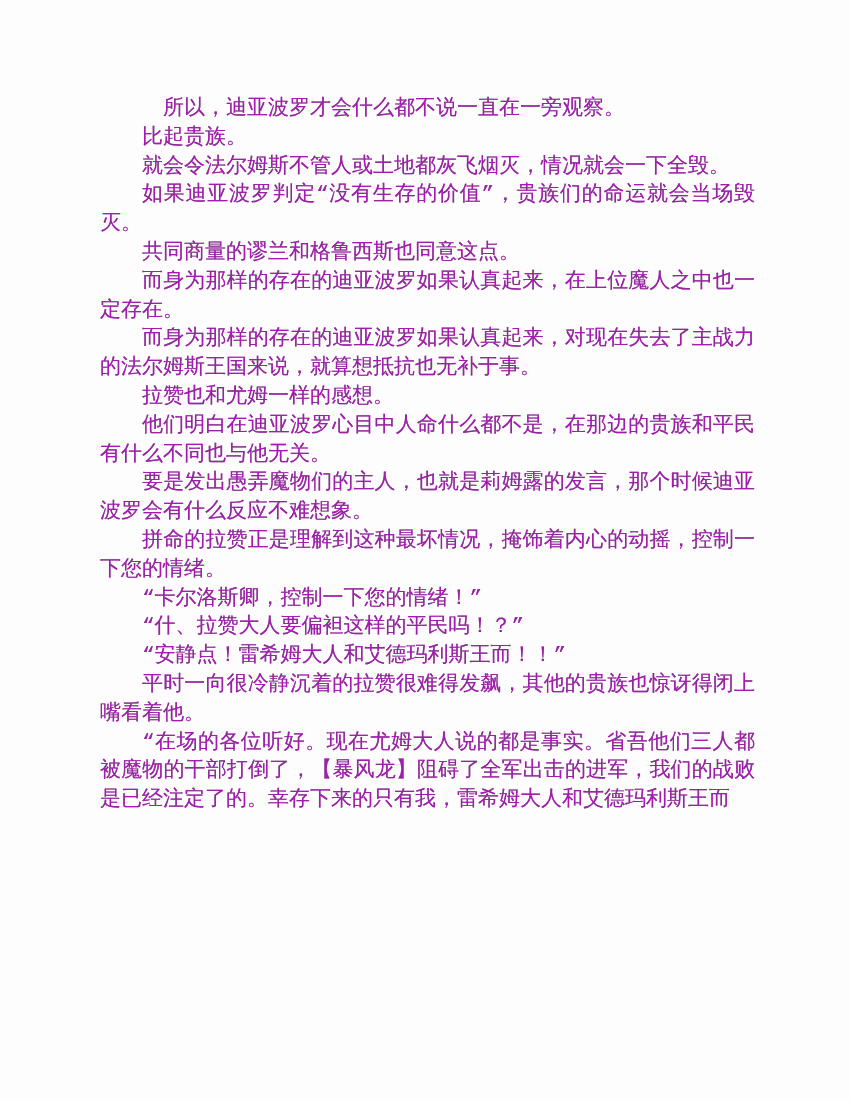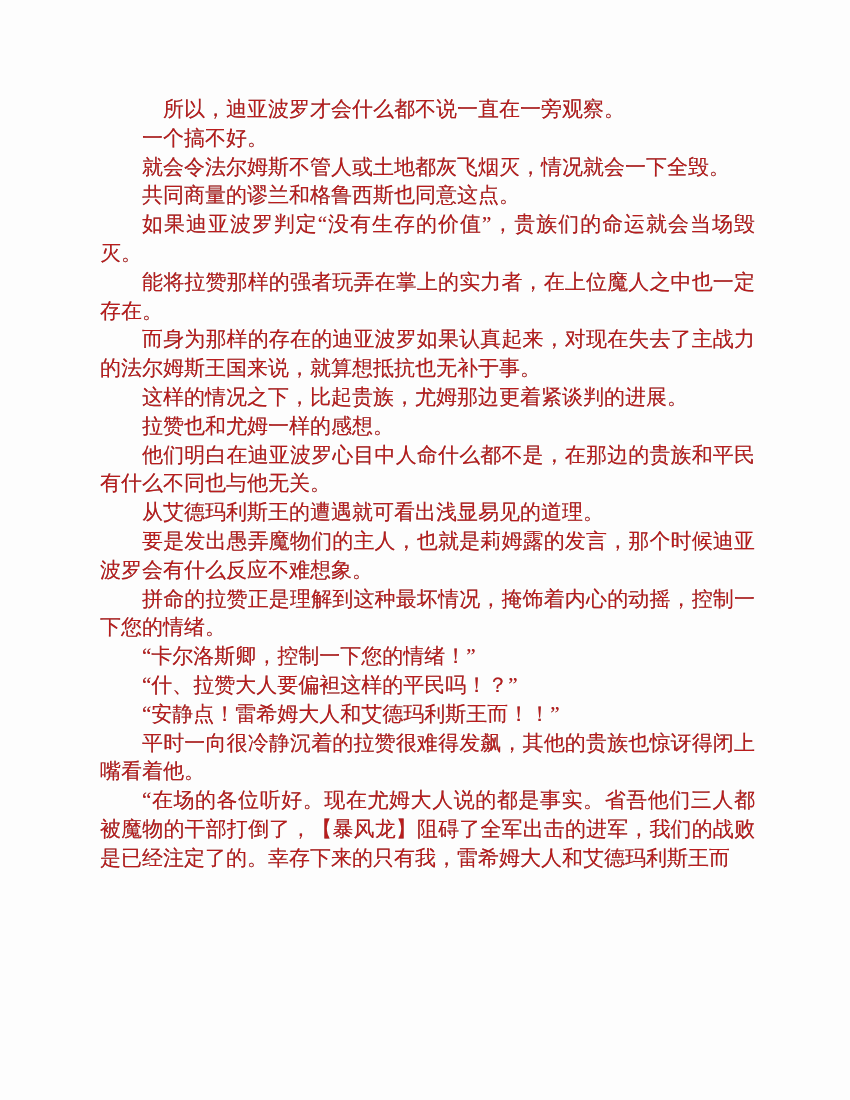--- a/index.html
+++ b/index.html
@@ -38,32 +38,30 @@
     word-break: break-all;
   }
   .content p.first {
     text-indent: 3em;
   }
 </style>
 </head>
 <body style="background: rgb(253, 253, 253);">
 
 <div class="page">
-  <div class="content" id="content" style="color: #b91c1c;">
+  <div class="content" id="content" style="color: #a21caf; font-family: Liberation Mono, monospace;">
       <p class="first">所以，迪亚波罗才会什么都不说一直在一旁观察。</p>
-      <p>一个搞不好。</p>
+      <p>比起贵族。</p>
       <p>就会令法尔姆斯不管人或土地都灰飞烟灭，情况就会一下全毁。</p>
+      <p>如果迪亚波罗判定“没有生存的价值”，贵族们的命运就会当场毁灭。</p>
       <p>共同商量的谬兰和格鲁西斯也同意这点。</p>
-      <p>如果迪亚波罗判定“没有生存的价值”，贵族们的命运就会当场毁灭。</p>
-      <p>能将拉赞那样的强者玩弄在掌上的实力者，在上位魔人之中也一定存在。</p>
+      <p>而身为那样的存在的迪亚波罗如果认真起来，在上位魔人之中也一定存在。</p>
       <p>而身为那样的存在的迪亚波罗如果认真起来，对现在失去了主战力的法尔姆斯王国来说，就算想抵抗也无补于事。</p>
-      <p>这样的情况之下，比起贵族，尤姆那边更着紧谈判的进展。</p>
       <p>拉赞也和尤姆一样的感想。</p>
       <p>他们明白在迪亚波罗心目中人命什么都不是，在那边的贵族和平民有什么不同也与他无关。</p>
-      <p>从艾德玛利斯王的遭遇就可看出浅显易见的道理。</p>
       <p>要是发出愚弄魔物们的主人，也就是莉姆露的发言，那个时候迪亚波罗会有什么反应不难想象。</p>
       <p>拼命的拉赞正是理解到这种最坏情况，掩饰着内心的动摇，控制一下您的情绪。</p>
       <p>“卡尔洛斯卿，控制一下您的情绪！”</p>
       <p>“什、拉赞大人要偏袒这样的平民吗！？”</p>
       <p>“安静点！雷希姆大人和艾德玛利斯王而！！”</p>
       <p>平时一向很冷静沉着的拉赞很难得发飙，其他的贵族也惊讶得闭上嘴看着他。</p>
       <p>“在场的各位听好。现在尤姆大人说的都是事实。省吾他们三人都被魔物的干部打倒了，【暴风龙】阻碍了全军出击的进军，我们的战败是已经注定了的。幸存下来的只有我，雷希姆大人和艾德玛利斯王而</p>
     </div>
 </div>
 

